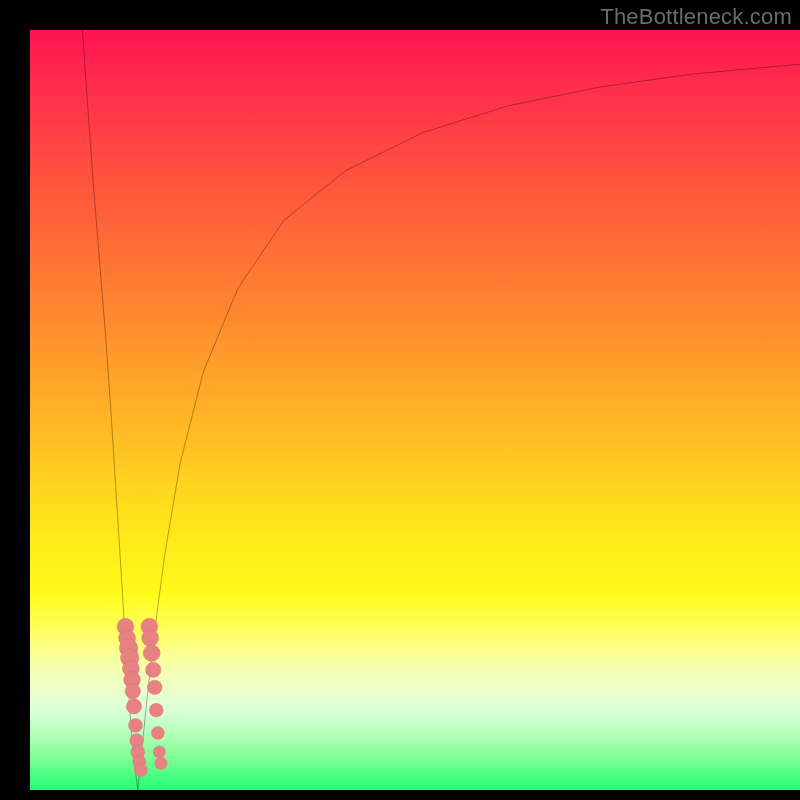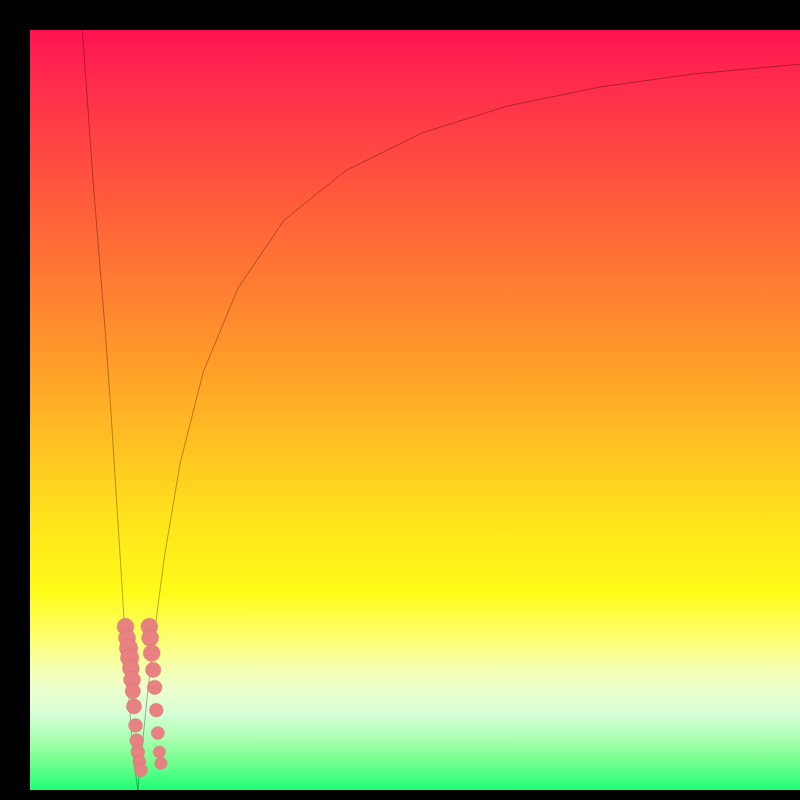--- a/index.html
+++ b/index.html
@@ -98,13 +98,14 @@
           <circle cx="15.800" cy="82.000" r="1.100" fill="#e88181" stroke="#d76a6a" stroke-width="0.05"></circle>
           <circle cx="16.000" cy="84.200" r="1.000" fill="#e88181" stroke="#d76a6a" stroke-width="0.05"></circle>
           <circle cx="16.200" cy="86.500" r="0.950" fill="#e88181" stroke="#d76a6a" stroke-width="0.05"></circle>
           <circle cx="16.400" cy="89.500" r="0.900" fill="#e88181" stroke="#d76a6a" stroke-width="0.05"></circle>
           <circle cx="16.600" cy="92.500" r="0.850" fill="#e88181" stroke="#d76a6a" stroke-width="0.05"></circle>
           <circle cx="16.800" cy="95.000" r="0.800" fill="#e88181" stroke="#d76a6a" stroke-width="0.05"></circle>
           <circle cx="17.000" cy="96.500" r="0.800" fill="#e88181" stroke="#d76a6a" stroke-width="0.05"></circle>
         </g>
     </svg>
   </div>
+  <div class="watermark">TheBottleneck.com</div>
 </div>
 
 </body></html>

